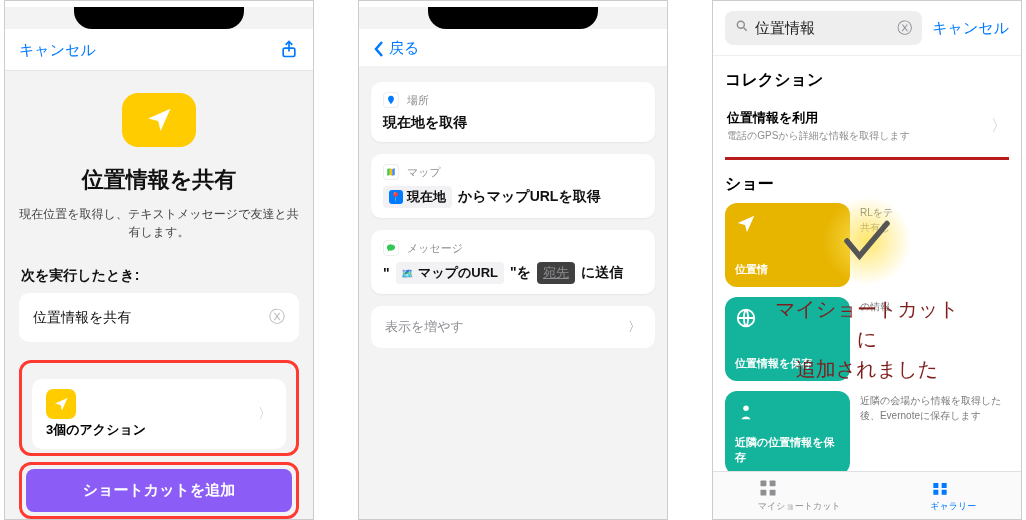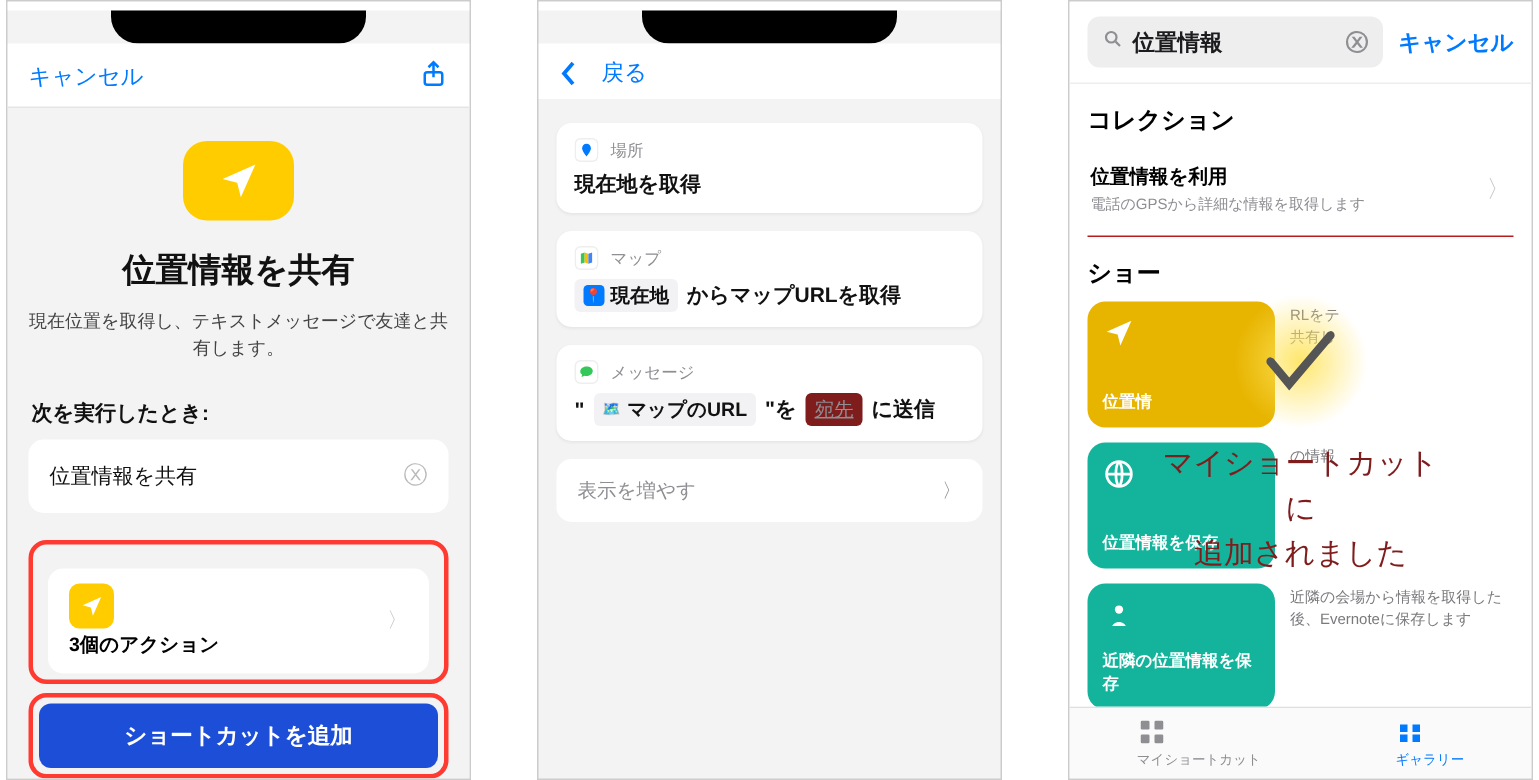--- a/index.html
+++ b/index.html
@@ -33,21 +33,21 @@
   .navbar {
     background: #fff;
     display: flex;
     justify-content: space-between;
     align-items: center;
     padding: 10px 14px 8px;
     font-size: 15px;
     color: #007aff;
     border-bottom: 1px solid #e5e5e8;
   }
-  .navbar .left, .navbar .right { display: flex; align-items: center; gap: 16px; }
+  .navbar .left, .navbar .right { display: flex; align-items: center; gap: 4px; }
 
   
   .s1-body {
     background: #f3f3f4;
     flex: 1;
     display: flex;
     flex-direction: column;
     align-items: center;
     padding: 22px 14px 0;
     overflow: hidden;
@@ -91,66 +91,66 @@
     background: #fff; border-radius: 10px; padding: 10px 14px;
     display: flex; align-items: center; gap: 12px; margin-top: 8px;
     justify-content: space-between;
   }
   .do-card .leftg { display: flex; flex-direction: column; gap: 2px; text-align: center; }
   .do-card .chev { color: #c8c8cc; font-size: 14px; }
   .add-btn-wrap {
     border: 3px solid #ff3a30; border-radius: 12px; padding: 4px; width: 100%;
   }
   .add-btn {
-    width: 100%; background: #1d4ed8; color: #fff; font-size: 15px;
+    width: 100%; background: #8b5cf6; color: #fff; font-size: 15px;
     font-weight: 600; padding: 12px 0; border: none; border-radius: 8px;
   }
 
   
   .s2-body { flex: 1; padding: 16px 12px; }
   .action-card {
     background: #fff; border-radius: 10px; padding: 10px 12px;
     margin-bottom: 12px; box-shadow: 0 1px 2px rgba(0,0,0,0.05);
   }
   .action-head {
     display: flex; align-items: center; gap: 8px; color: #8e8e93;
     font-size: 11px; margin-bottom: 6px;
   }
   .action-body { font-size: 14px; font-weight: 600; color: #111; display: flex; align-items: center; gap: 6px; flex-wrap: wrap; }
   .pill {
     display: inline-flex; align-items: center; gap: 4px;
     background: #f2f2f5; border-radius: 4px; padding: 2px 6px; font-size: 13px; font-weight: 600;
   }
   .pill .dot { width: 14px; height: 14px; border-radius: 3px; display: inline-flex; align-items: center; justify-content: center; }
   .pill-blue .dot { background: #007aff; color: #fff; font-size: 9px; }
-  .recip { background: #7f1d1d; color: #8e8e93; border-radius: 4px; padding: 2px 6px; font-size: 13px; font-weight: 500; text-decoration: underline; }
+  .recip { background: #404040; color: #8e8e93; border-radius: 4px; padding: 2px 6px; font-size: 13px; font-weight: 500; text-decoration: underline; }
   .show-more {
     background: #fff; border-radius: 10px; padding: 12px 14px;
     display: flex; justify-content: space-between; align-items: center;
     font-size: 13px; color: #8e8e93;
   }
   .icon-loc { width:16px; height:16px; border-radius:4px; background:#fff; display:inline-flex; align-items:center; justify-content:center; box-shadow:0 0 0 1px #eee inset; }
   .icon-msg { width:16px; height:16px; border-radius:4px; background:#fff; border:1px solid #eee; display:inline-flex; align-items:center; justify-content:center; }
 
   
   .search-wrap {
     display:flex; align-items:center; gap:10px; padding:10px 12px;
-    background:#fff; border-bottom:1px solid #eee;font-weight:bold;
+    background:#fff; border-bottom:1px solid #eee;
   }
   .searchbox {
     flex:1; background:#eeeeef; border-radius:8px; height:34px;
     display:flex; align-items:center; padding:0 10px; gap:6px; color:#1c1c1e;
   }
   .searchbox .mag { color:#8e8e93; }
   .searchbox .txt { flex:1; font-size:15px; }
   .searchbox .clr { color:#8e8e93; font-size:15px; }
   .cancel3 { color:#007aff; font-size:15px; white-space:nowrap; }
   .s3-body { flex:1; background:#fff; padding:10px 12px 0; position:relative; overflow:hidden; }
   .collection-h { font-size:16px; font-weight:700; margin:4px 0 10px; }
-  .col-row { display:flex; justify-content:space-between; align-items:center; padding:8px 2px 14px; border-bottom:1px solid #b91c1c; }
+  .col-row { display:flex; justify-content:space-between; align-items:center; padding:8px 2px 14px; border-bottom:3px solid #b91c1c; }
   .col-row .tt { font-size:13px; font-weight:600; }
   .col-row .st { font-size:10px; color:#8e8e93; margin-top:2px; }
   .sc-h { font-size:16px; font-weight:700; margin:14px 0 8px; }
   .sc-row { display:flex; gap:10px; margin-bottom:10px; }
   .tile { flex:0 0 44%; border-radius:12px; padding:10px; color:#fff; height:84px; display:flex; flex-direction:column; justify-content:space-between; }
   .tile.yellow { background:#e7b400; }
   .tile.teal { background:#14b39b; }
   .tile .ic { width:22px; height:22px; }
   .tile .lbl { font-size:11px; font-weight:600; }
   .side-txt { flex:1; font-size:10px; color:#7a7a7e; line-height:1.5; padding-top:2px; }

